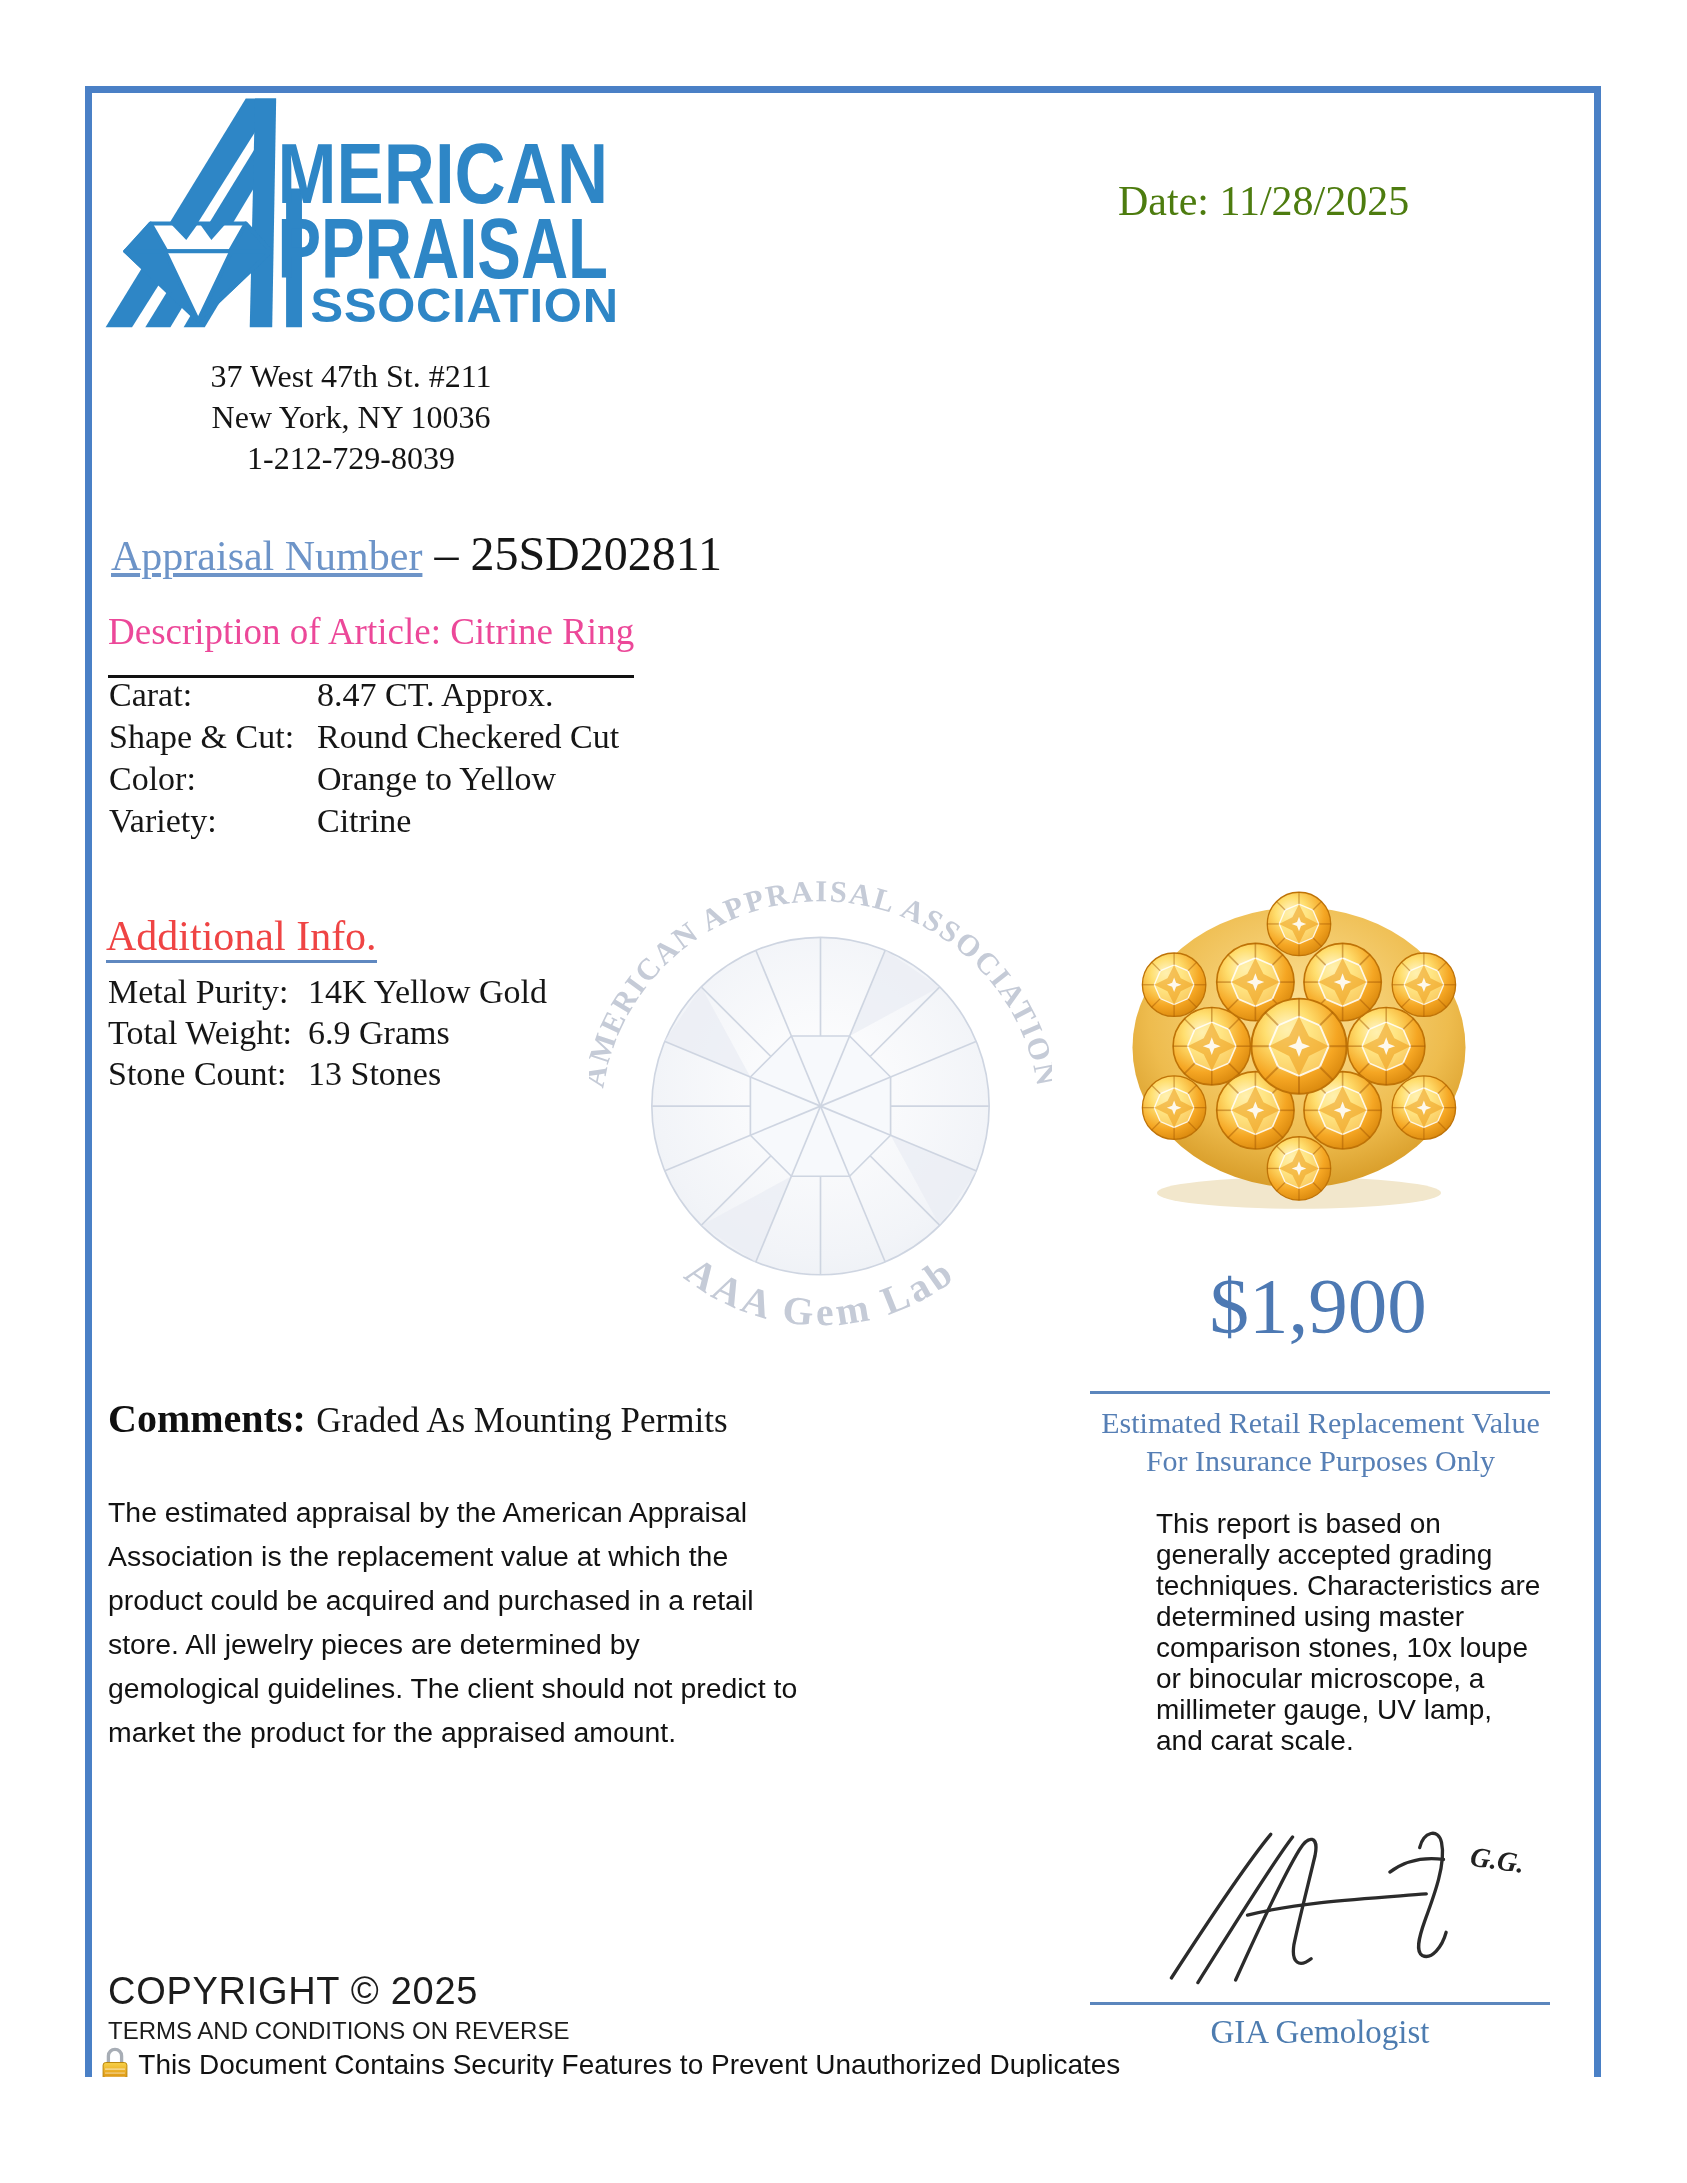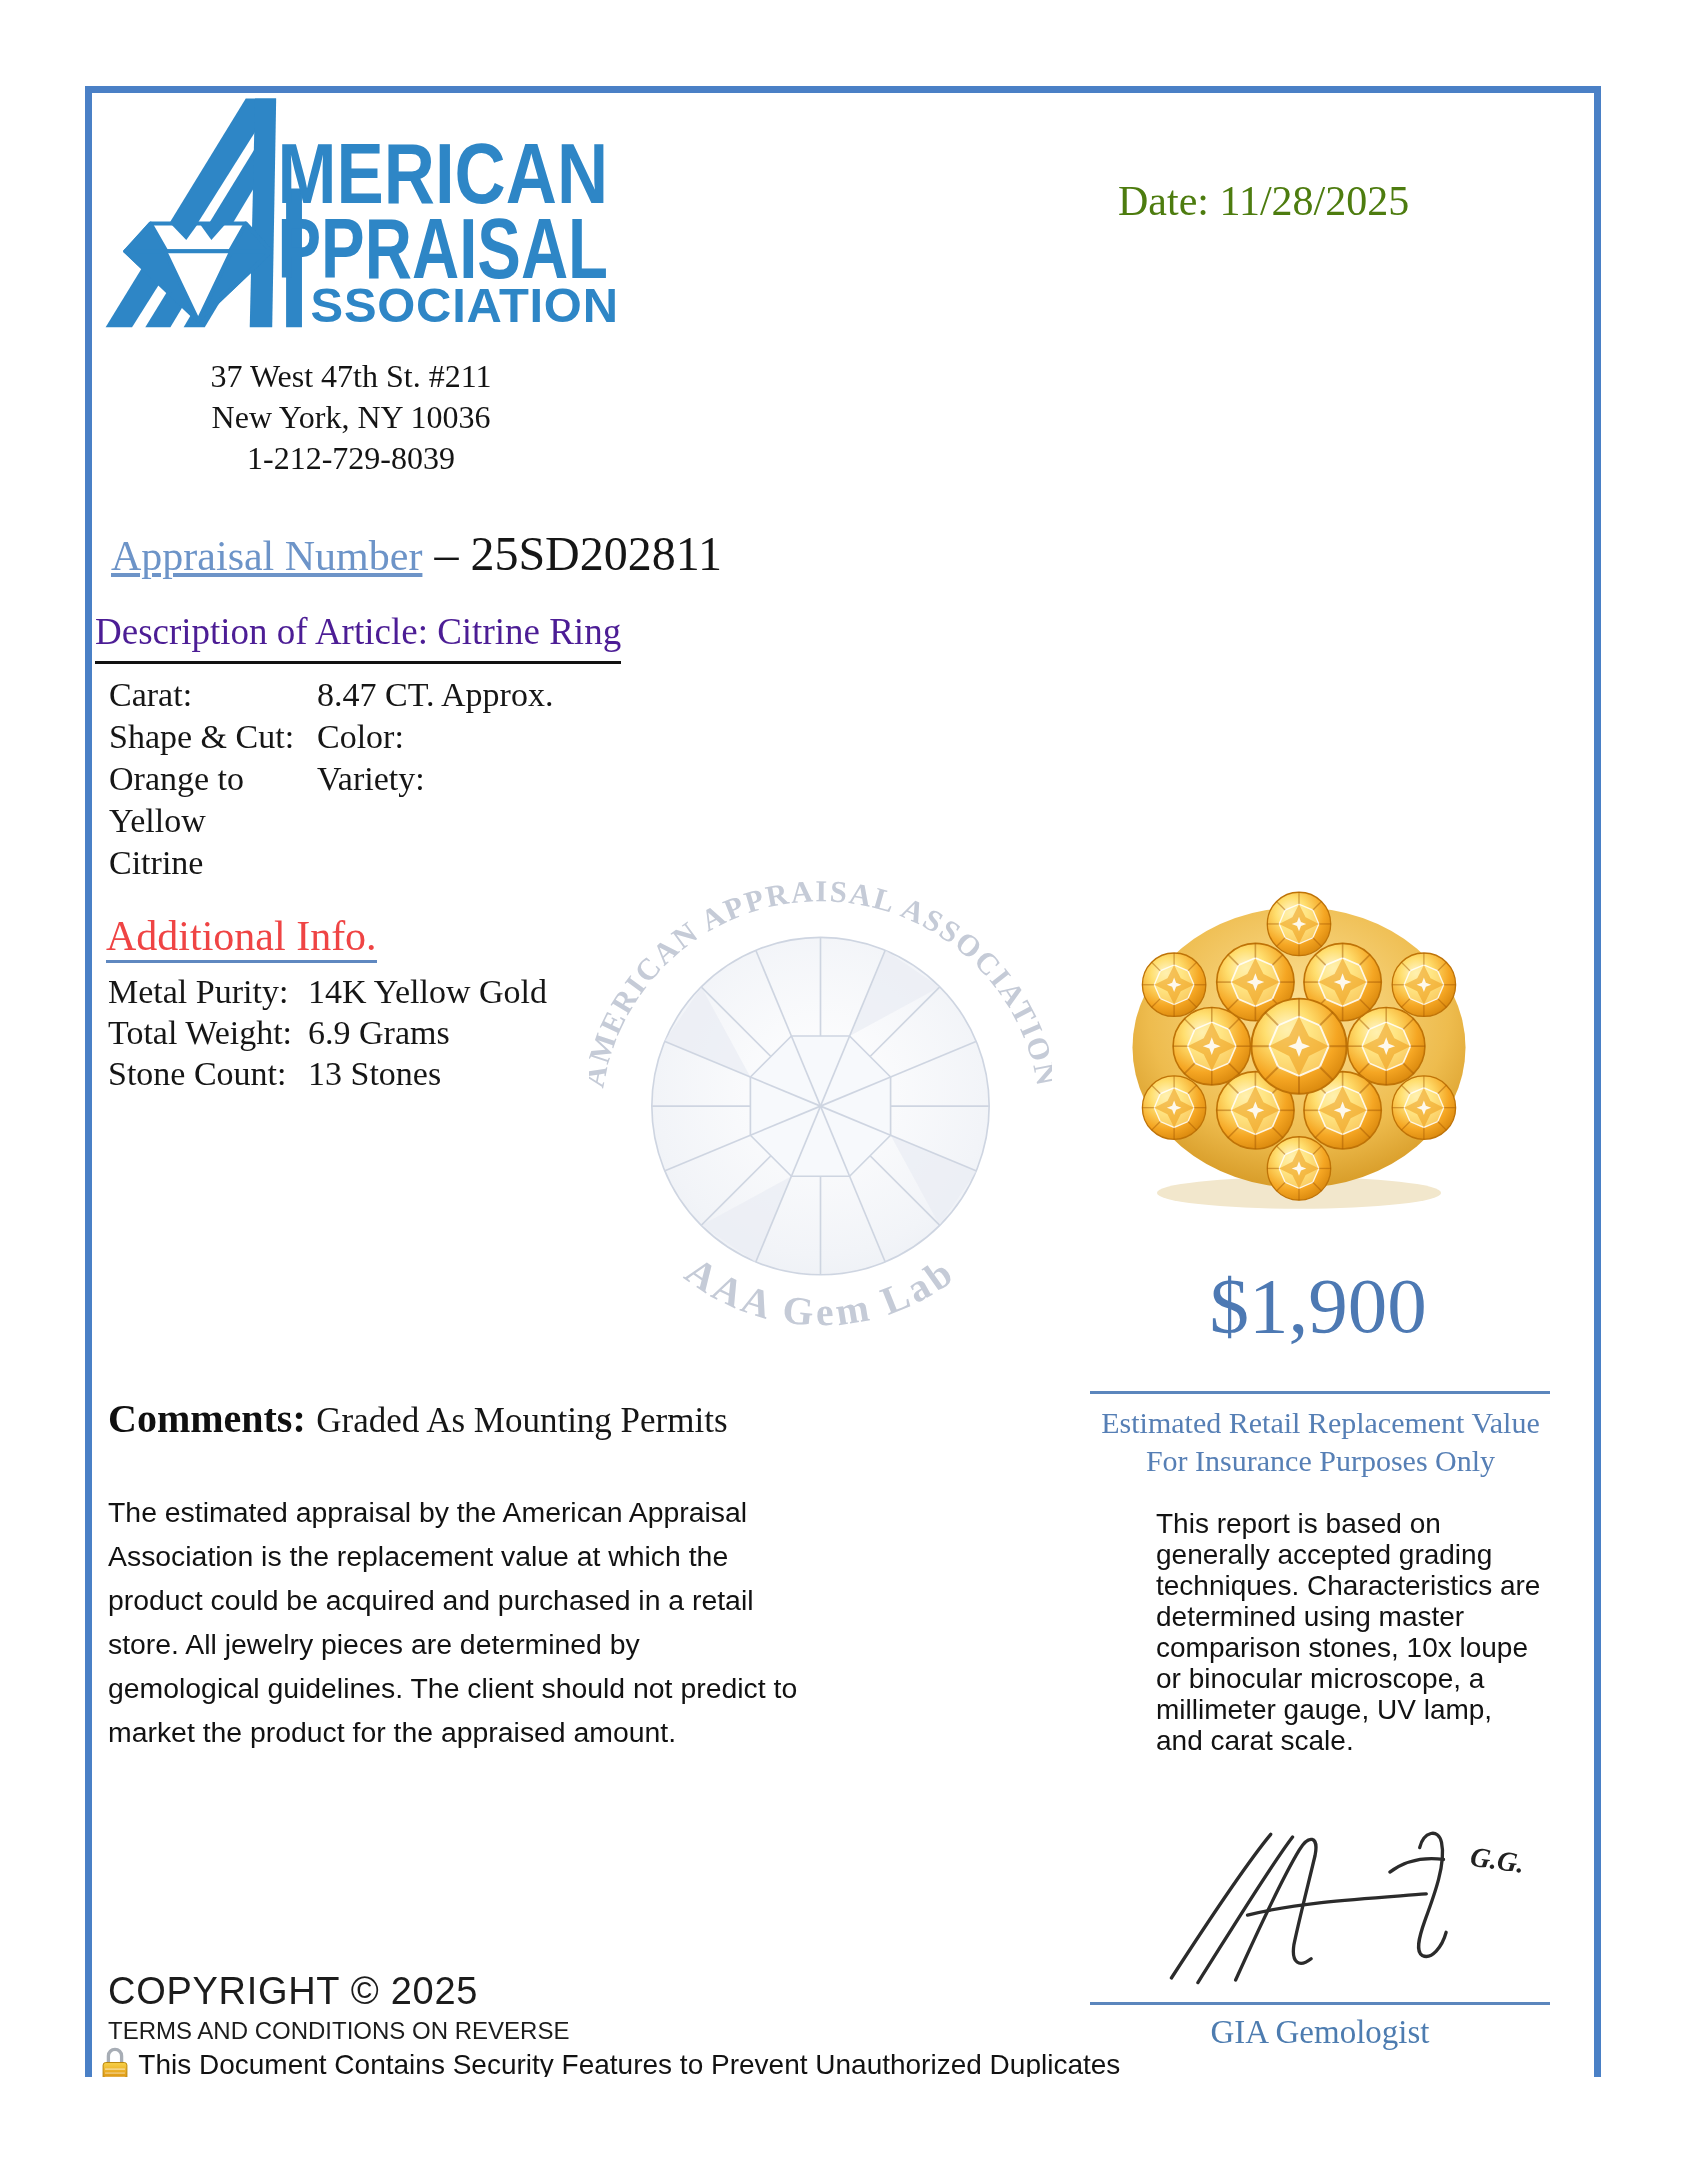--- a/index.html
+++ b/index.html
@@ -9,22 +9,22 @@
   
   .frame{left:85px;top:86px;width:1516px;height:2009px;border:7.3px solid #4a80c6;box-sizing:border-box;}
   
   .date{left:1118px;top:177px;font-size:42px;color:#4d7c0f;}
   .address{left:159px;top:356px;width:384px;text-align:center;font-size:32px;line-height:41px;color:#141414;}
   
   .appraisal-line{left:111px;top:526px;display:flex;align-items:baseline;gap:12px;}
   .appraisal-label{font-size:42px;color:#6d94c8;text-decoration:underline;}
   .appraisal-value{font-size:48px;color:#161616;text-align:center;}
   
-  .description{left:95px;top:610px;font-size:37px;color:#4c1d95;border-bottom:3.3px solid #111;
-               padding-bottom:8px;display:inline-block;}
+  .description{left:108px;top:610px;font-size:37px;color:#ec4899;border-bottom:3.3px solid #111;
+               padding-bottom:22px;display:inline-block;}
   
   .specs{left:109px;top:674px;display:grid;grid-template-columns:208px 423px;
          font-size:34px;line-height:42px;}
   .addinfo-heading{left:106px;top:912px;font-size:42px;color:#ef4444;border-bottom:3.3px solid #5f88c0;
                    padding-bottom:0;display:inline-block;}
   .addinfo{left:108px;top:971px;display:grid;grid-template-columns:200px 410px;
            font-size:34px;line-height:41px;}
   
   .watermark{left:589px;top:868px;}
   .ring{left:1084px;top:881px;}
@@ -100,20 +100,21 @@
     <span class="appraisal-label">Appraisal Number</span>
     <span class="appraisal-value">– 25SD202811</span>
   </div>
 
   <div class="abs description">Description of Article: Citrine Ring</div>
 
   <div class="abs specs">
     <div>Carat:</div>
     <div>8.47 CT. Approx.</div>
     <div>Shape &amp; Cut:</div>
+    <div>Round Checkered Cut</div>
     <div>Color:</div>
     <div>Orange to Yellow</div>
     <div>Variety:</div>
     <div>Citrine</div>
   </div>
 
   <div class="abs addinfo-heading">Additional Info.</div>
   <div class="abs addinfo">
     <div>Metal Purity:</div>
     <div>14K Yellow Gold</div>

